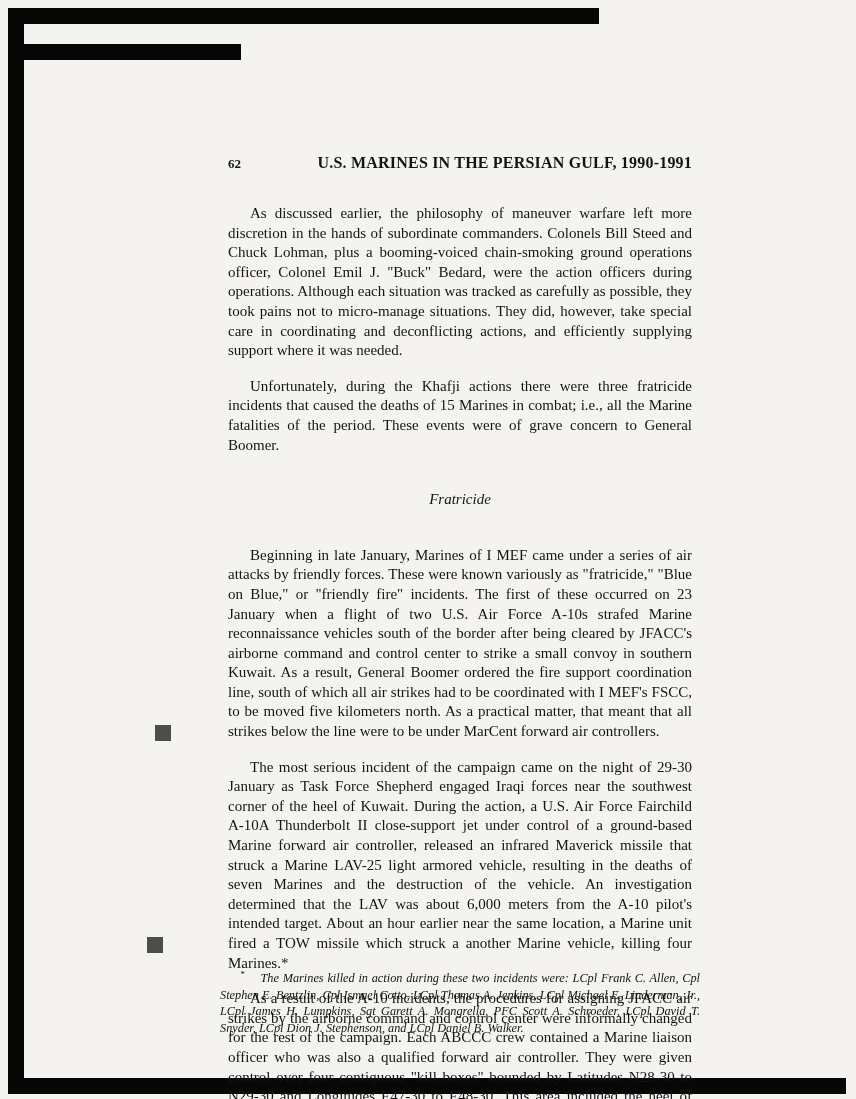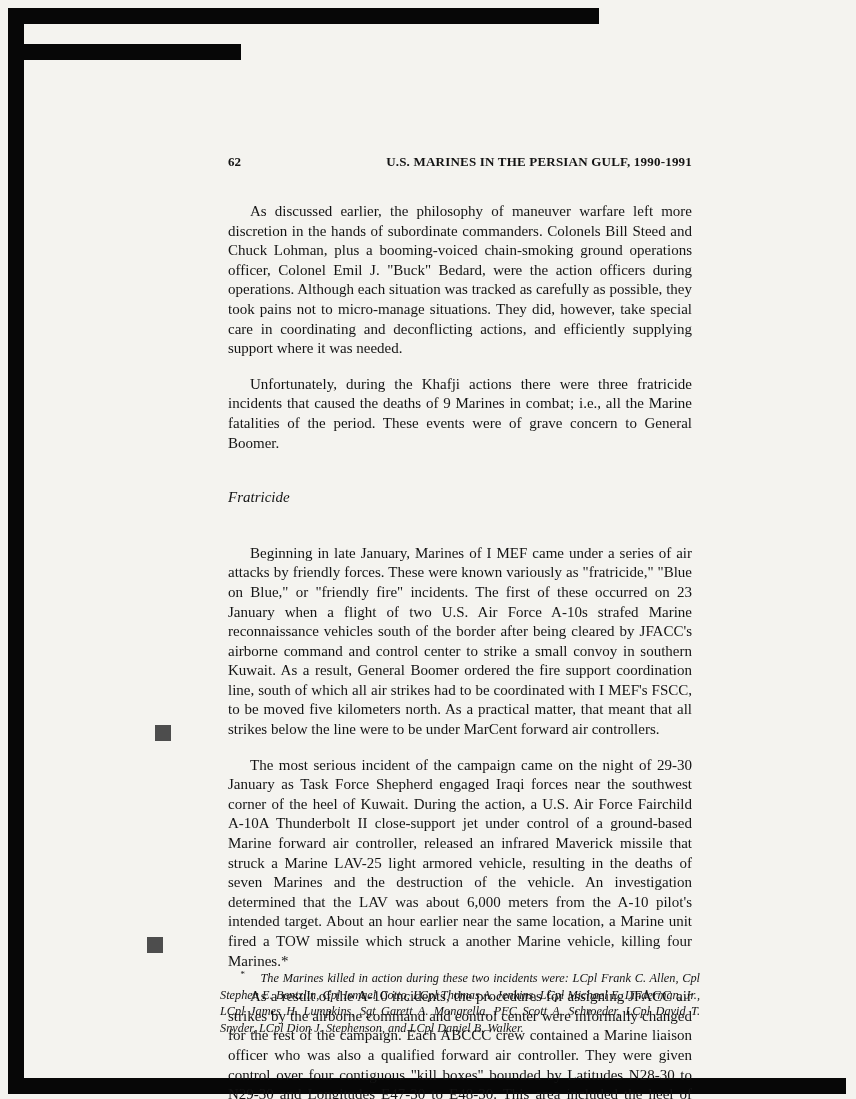--- a/index.html
+++ b/index.html
@@ -40,36 +40,37 @@
     width: 512px;
   }
 
   .header-row {
     display: flex;
     justify-content: space-between;
     align-items: baseline;
     font-weight: bold;
   }
   .page-num { font-size: 13px; }
-  .running-head { font-size: 13px; letter-spacing: 0.2px; }
+  .running-head { font-size: 16px; letter-spacing: 0.2px; }
 
   .body-text {
     font-size: 15px;
     line-height: 19.6px;
     text-align: justify;
   }
 
   .body-text p {
     text-indent: 22px;
   }
 
   .section-heading {
     font-size: 15px;
     font-weight: normal;
     font-style: italic;
+    text-align: center;
     margin: 19px 0 20px 0;
     line-height: 19.6px;
   }
 
   .footnote {
     position: absolute;
     left: 196px;
     top: 946px;
     width: 512px;
     font-size: 12.3px;
@@ -94,21 +95,21 @@
 
   <div class="content">
 
     <div class="header-row">
       <span class="page-num">62</span>
       <span class="running-head">U.S. MARINES IN THE PERSIAN GULF, 1990-1991</span>
     </div>
 
     <div class="body-text">
       <p>As discussed earlier, the philosophy of maneuver warfare left more discretion in the hands of subordinate commanders. Colonels Bill Steed and Chuck Lohman, plus a booming-voiced chain-smoking ground operations officer, Colonel Emil J. "Buck" Bedard, were the action officers during operations. Although each situation was tracked as carefully as possible, they took pains not to micro-manage situations. They did, however, take special care in coordinating and deconflicting actions, and efficiently supplying support where it was needed.</p>
-      <p>Unfortunately, during the Khafji actions there were three fratricide incidents that caused the deaths of 9 Marines in combat; i.e., all the Marine fatalities of the period. These events were of grave concern to General Boomer.</p>
+      <p>Unfortunately, during the Khafji actions there were three fratricide incidents that caused the deaths of 15 Marines in combat; i.e., all the Marine fatalities of the period. These events were of grave concern to General Boomer.</p>
 
       <h3 class="section-heading">Fratricide</h3>
 
       <p>Beginning in late January, Marines of I MEF came under a series of air attacks by friendly forces. These were known variously as "fratricide," "Blue on Blue," or "friendly fire" incidents. The first of these occurred on 23 January when a flight of two U.S. Air Force A-10s strafed Marine reconnaissance vehicles south of the border after being cleared by JFACC's airborne command and control center to strike a small convoy in southern Kuwait. As a result, General Boomer ordered the fire support coordination line, south of which all air strikes had to be coordinated with I MEF's FSCC, to be moved five kilometers north. As a practical matter, that meant that all strikes below the line were to be under MarCent forward air controllers.</p>
       <p>The most serious incident of the campaign came on the night of 29-30 January as Task Force Shepherd engaged Iraqi forces near the southwest corner of the heel of Kuwait. During the action, a U.S. Air Force Fairchild A-10A Thunderbolt II close-support jet under control of a ground-based Marine forward air controller, released an infrared Maverick missile that struck a Marine LAV-25 light armored vehicle, resulting in the deaths of seven Marines and the destruction of the vehicle. An investigation determined that the LAV was about 6,000 meters from the A-10 pilot's intended target. About an hour earlier near the same location, a Marine unit fired a TOW missile which struck a another Marine vehicle, killing four Marines.*</p>
       <p>As a result of the A-10 incidents, the procedures for assigning JFACC air strikes by the airborne command and control center were informally changed for the rest of the campaign. Each ABCCC crew contained a Marine liaison officer who was also a qualified forward air controller. They were given control over four contiguous "kill boxes" bounded by Latitudes N28-30 to N29-30 and Longitudes E47-30 to E48-30. This area included the heel of Kuwait and</p>
     </div>
 
   </div>
 

